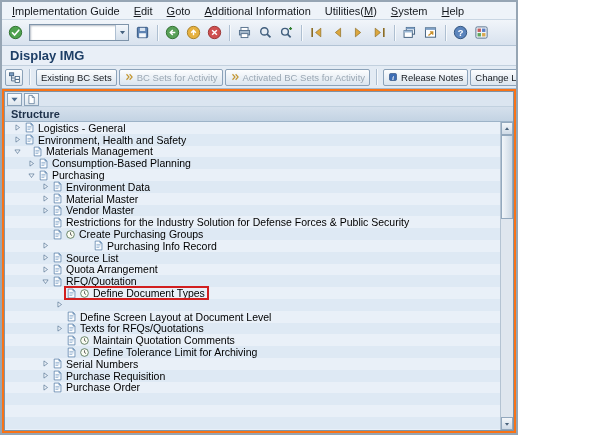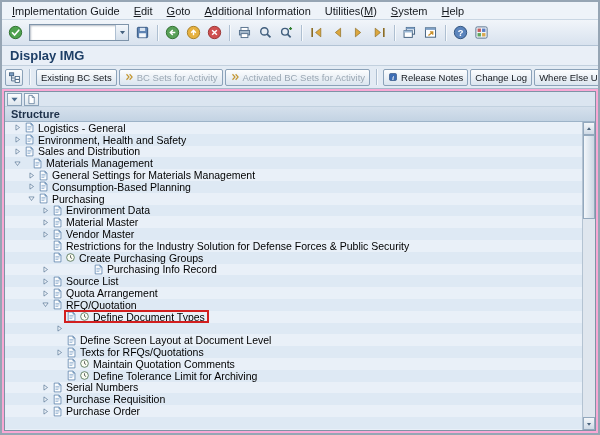--- a/index.html
+++ b/index.html
@@ -1,18 +1,18 @@
 <!DOCTYPE html>
 <html style="--sel-red: #d21f1f;"><head>
 <meta charset="utf-8">
 <style>
   *, *::before, *::after { box-sizing: border-box; }
   html, body { margin:0; padding:0; background:#ffffff; }
   .window{
-    width:600px; height:435px; border:2px solid #96a5b4; background:#f9a8d4;
+    width:518px; height:435px; border:2px solid #96a5b4; background:#f97316;
     display:flex; flex-direction:column; overflow:hidden;
     font-family:"Liberation Sans", sans-serif;
   }
   
   .menu-bar{ flex:0 0 18px; background:#eef3f9; border-bottom:1px solid #c9d6e3;
     display:flex; align-items:center; padding:0 3px; }
   .menu-item{ font-size:11px; color:#15191e; padding:1px 7px; white-space:nowrap; cursor:default; }
   
   .toolbar{ flex:0 0 26px; background:linear-gradient(#f1f5fa,#d8e2ee);
     border-bottom:1px solid #b2c3d5; display:flex; align-items:center; padding:0 3px; }
@@ -301,69 +301,35 @@
               <span class="node-icon">
                 <svg width="11" height="11" viewBox="0 0 16 16" aria-hidden="true">
                   <path d="M3.2 1.6h7l2.8 2.8v10H3.2z" fill="#fdfeff" stroke="#46719f"></path>
                   <path d="M10.2 1.6v2.8H13" fill="#bcd2e8" stroke="#46719f"></path>
                   <path d="M5 6.4h6M5 8.6h6M5 10.8h4.2" stroke="#6e96c0" stroke-width=".9"></path>
                 </svg>
               </span>
               <span class="node-label">Environment, Health and Safety</span>
             </span>
           </div>
-          <div class="tree-row" style="padding-left: 6px;">
-            <span class="expander">
-              <svg width="9" height="9" viewBox="0 0 16 16" aria-hidden="true">
-                <path d="M5.2 3.4L11.6 8l-6.4 4.6z" fill="#edf3fa" stroke="#3c5c80"></path>
-              </svg>
-            </span>
-            <span class="row-content">
-              <span class="node-icon">
-                <svg width="11" height="11" viewBox="0 0 16 16" aria-hidden="true">
-                  <path d="M3.2 1.6h7l2.8 2.8v10H3.2z" fill="#fdfeff" stroke="#46719f"></path>
-                  <path d="M10.2 1.6v2.8H13" fill="#bcd2e8" stroke="#46719f"></path>
-                  <path d="M5 6.4h6M5 8.6h6M5 10.8h4.2" stroke="#6e96c0" stroke-width=".9"></path>
-                </svg>
-              </span>
-              <span class="node-label">Sales and Distribution</span>
-            </span>
-          </div>
           <div class="tree-row" style="padding-left: 6px; gap: 8px;">
             <span class="expander">
               <svg width="9" height="9" viewBox="0 0 16 16" aria-hidden="true">
                 <path d="M3.4 5.2L8 11.6l4.6-6.4z" fill="#edf3fa" stroke="#3c5c80"></path>
               </svg>
             </span>
             <span class="row-content">
               <span class="node-icon">
                 <svg width="11" height="11" viewBox="0 0 16 16" aria-hidden="true">
                   <path d="M3.2 1.6h7l2.8 2.8v10H3.2z" fill="#fdfeff" stroke="#46719f"></path>
                   <path d="M10.2 1.6v2.8H13" fill="#bcd2e8" stroke="#46719f"></path>
                   <path d="M5 6.4h6M5 8.6h6M5 10.8h4.2" stroke="#6e96c0" stroke-width=".9"></path>
                 </svg>
               </span>
               <span class="node-label">Materials Management</span>
-            </span>
-          </div>
-          <div class="tree-row" style="padding-left: 20px;">
-            <span class="expander">
-              <svg width="9" height="9" viewBox="0 0 16 16" aria-hidden="true">
-                <path d="M5.2 3.4L11.6 8l-6.4 4.6z" fill="#edf3fa" stroke="#3c5c80"></path>
-              </svg>
-            </span>
-            <span class="row-content">
-              <span class="node-icon">
-                <svg width="11" height="11" viewBox="0 0 16 16" aria-hidden="true">
-                  <path d="M3.2 1.6h7l2.8 2.8v10H3.2z" fill="#fdfeff" stroke="#46719f"></path>
-                  <path d="M10.2 1.6v2.8H13" fill="#bcd2e8" stroke="#46719f"></path>
-                  <path d="M5 6.4h6M5 8.6h6M5 10.8h4.2" stroke="#6e96c0" stroke-width=".9"></path>
-                </svg>
-              </span>
-              <span class="node-label">General Settings for Materials Management</span>
             </span>
           </div>
           <div class="tree-row" style="padding-left: 20px;">
             <span class="expander">
               <svg width="9" height="9" viewBox="0 0 16 16" aria-hidden="true">
                 <path d="M5.2 3.4L11.6 8l-6.4 4.6z" fill="#edf3fa" stroke="#3c5c80"></path>
               </svg>
             </span>
             <span class="row-content">
               <span class="node-icon">

